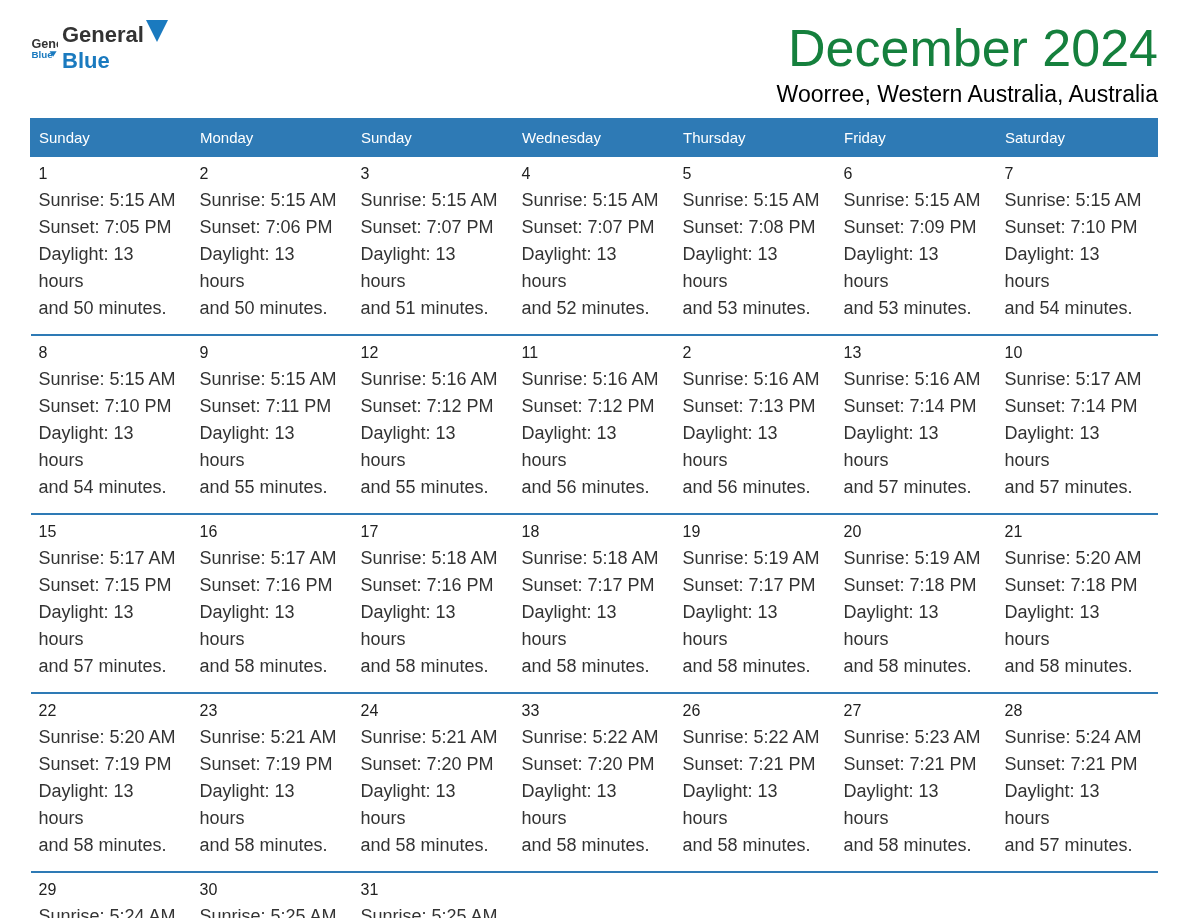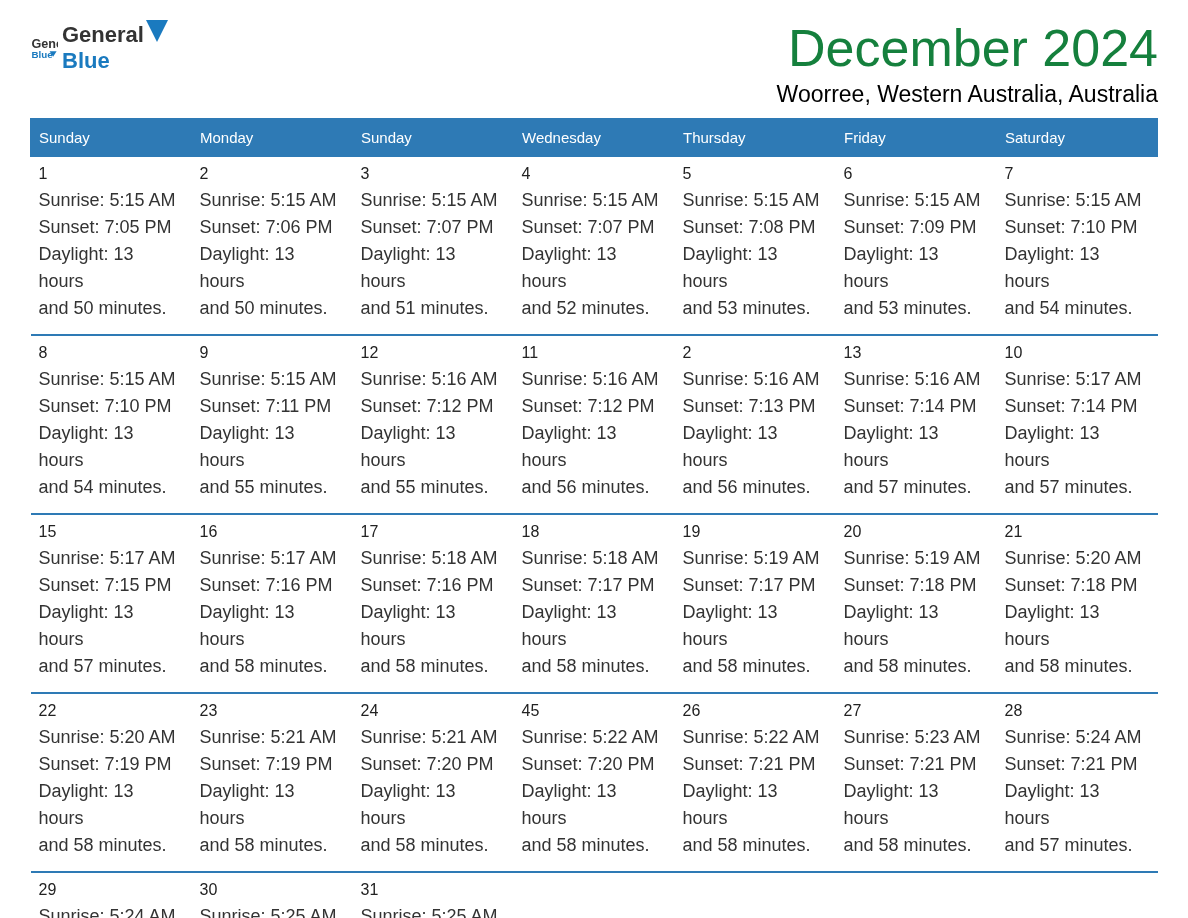--- a/index.html
+++ b/index.html
@@ -234,21 +234,21 @@
         </td>
         <td>
           <span class="day-number">23</span>
         <div class="day-info">Sunrise: 5:21 AM<br>Sunset: 7:19 PM<br>Daylight: 13 hours<br>and 58 minutes.</div>
         </td>
         <td>
           <span class="day-number">24</span>
         <div class="day-info">Sunrise: 5:21 AM<br>Sunset: 7:20 PM<br>Daylight: 13 hours<br>and 58 minutes.</div>
         </td>
         <td>
-          <span class="day-number">45</span>
+          <span class="day-number">33</span>
         <div class="day-info">Sunrise: 5:22 AM<br>Sunset: 7:20 PM<br>Daylight: 13 hours<br>and 58 minutes.</div>
         </td>
         <td>
           <span class="day-number">26</span>
         <div class="day-info">Sunrise: 5:22 AM<br>Sunset: 7:21 PM<br>Daylight: 13 hours<br>and 58 minutes.</div>
         </td>
         <td>
           <span class="day-number">27</span>
         <div class="day-info">Sunrise: 5:23 AM<br>Sunset: 7:21 PM<br>Daylight: 13 hours<br>and 58 minutes.</div>
         </td>

